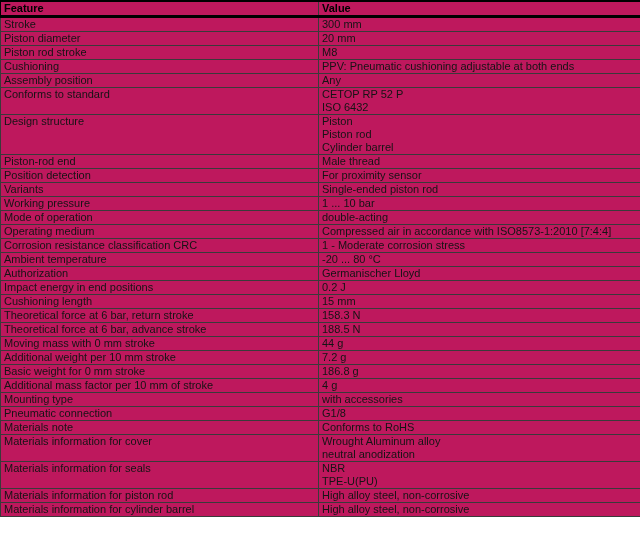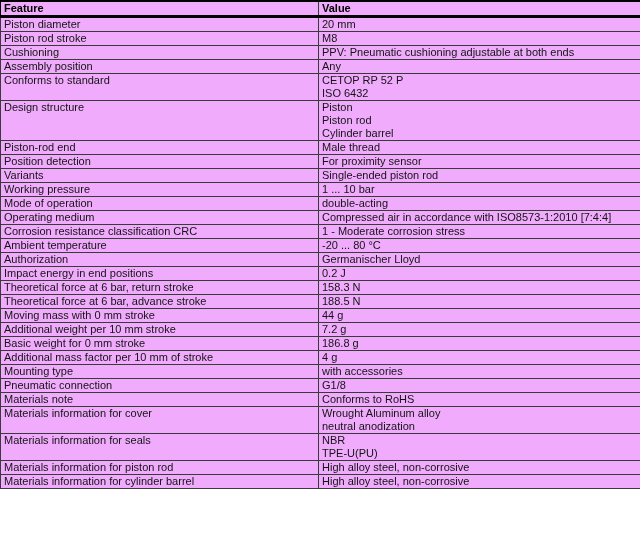--- a/index.html
+++ b/index.html
@@ -10,21 +10,21 @@
   body {
     width: 640px;
     height: 545px;
     overflow: hidden;
     font-family: "Liberation Sans", sans-serif;
   }
   table.spec-table {
     border-collapse: collapse;
     width: 640px;
     table-layout: fixed;
-    background: #f0abfc;
+    background: #be185d;
   }
   col.feature-col { width: 318px; }
   col.value-col   { width: 322px; }
   .spec-table th,
   .spec-table td {
     border: 1px solid #3a3a3a;
     padding: 0 2px 0 3px;
     font-size: 11px;
     line-height: 13px;
     color: #141414;
@@ -55,20 +55,26 @@
     <col class="value-col">
   </colgroup>
   <thead>
     <tr>
       <th>Feature</th>
       <th>Value</th>
     </tr>
   </thead>
   <tbody>
       <tr>
+        <td>Stroke</td>
+        <td>
+          <div>300 mm</div>
+        </td>
+      </tr>
+      <tr>
         <td>Piston diameter</td>
         <td>
           <div>20 mm</div>
         </td>
       </tr>
       <tr>
         <td>Piston rod stroke</td>
         <td>
           <div>M8</div>
         </td>
@@ -151,20 +157,26 @@
       <tr>
         <td>Authorization</td>
         <td>
           <div>Germanischer Lloyd</div>
         </td>
       </tr>
       <tr>
         <td>Impact energy in end positions</td>
         <td>
           <div>0.2 J</div>
+        </td>
+      </tr>
+      <tr>
+        <td>Cushioning length</td>
+        <td>
+          <div>15 mm</div>
         </td>
       </tr>
       <tr>
         <td>Theoretical force at 6 bar, return stroke</td>
         <td>
           <div>158.3 N</div>
         </td>
       </tr>
       <tr>
         <td>Theoretical force at 6 bar, advance stroke</td>

